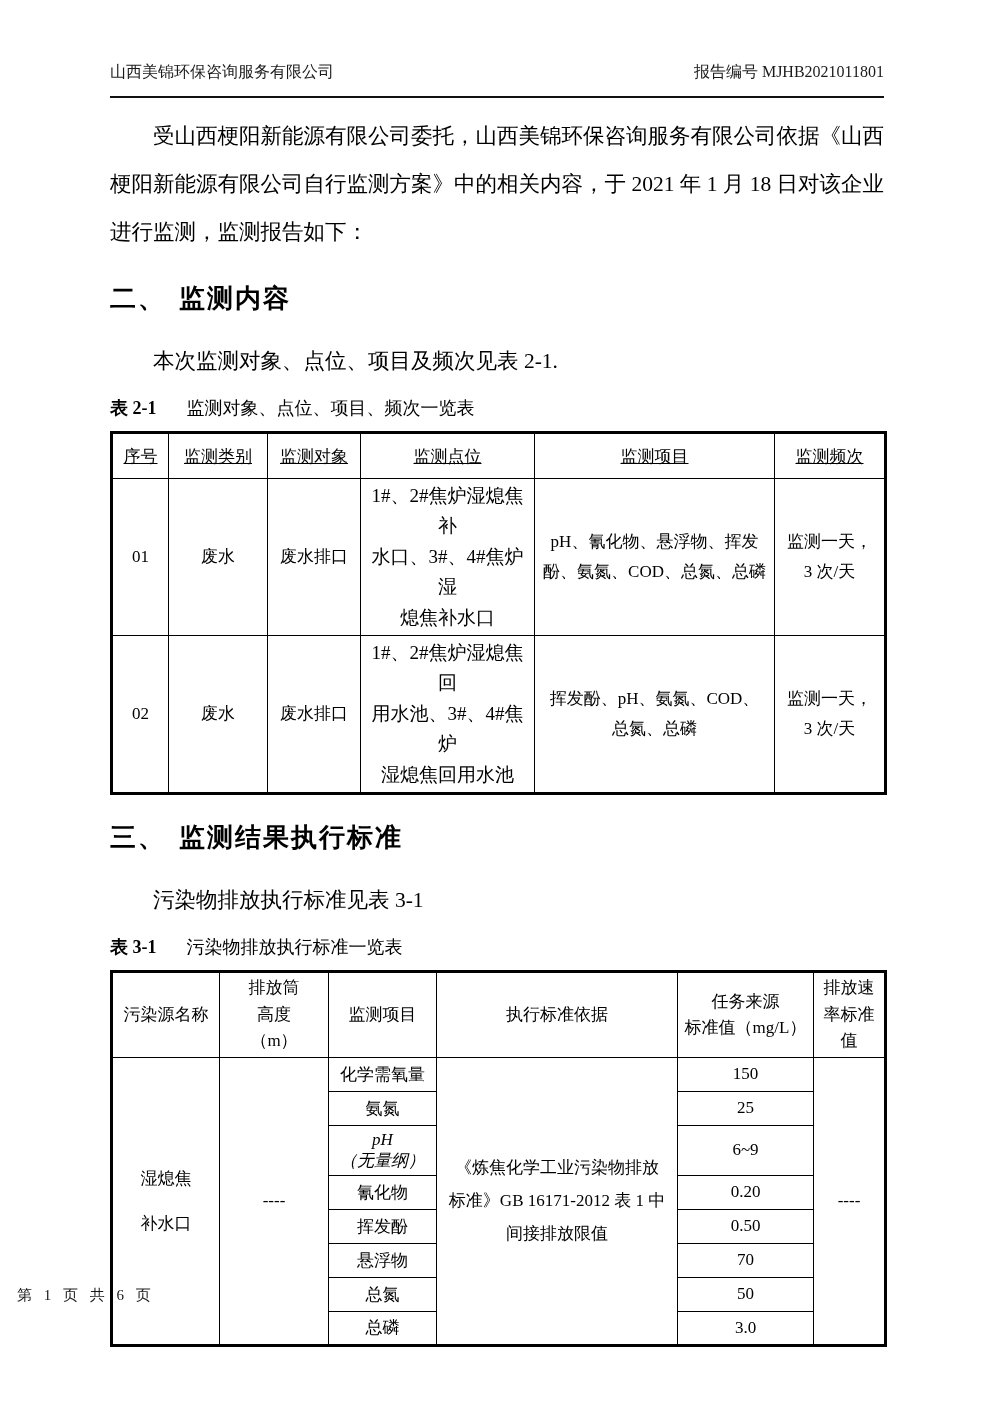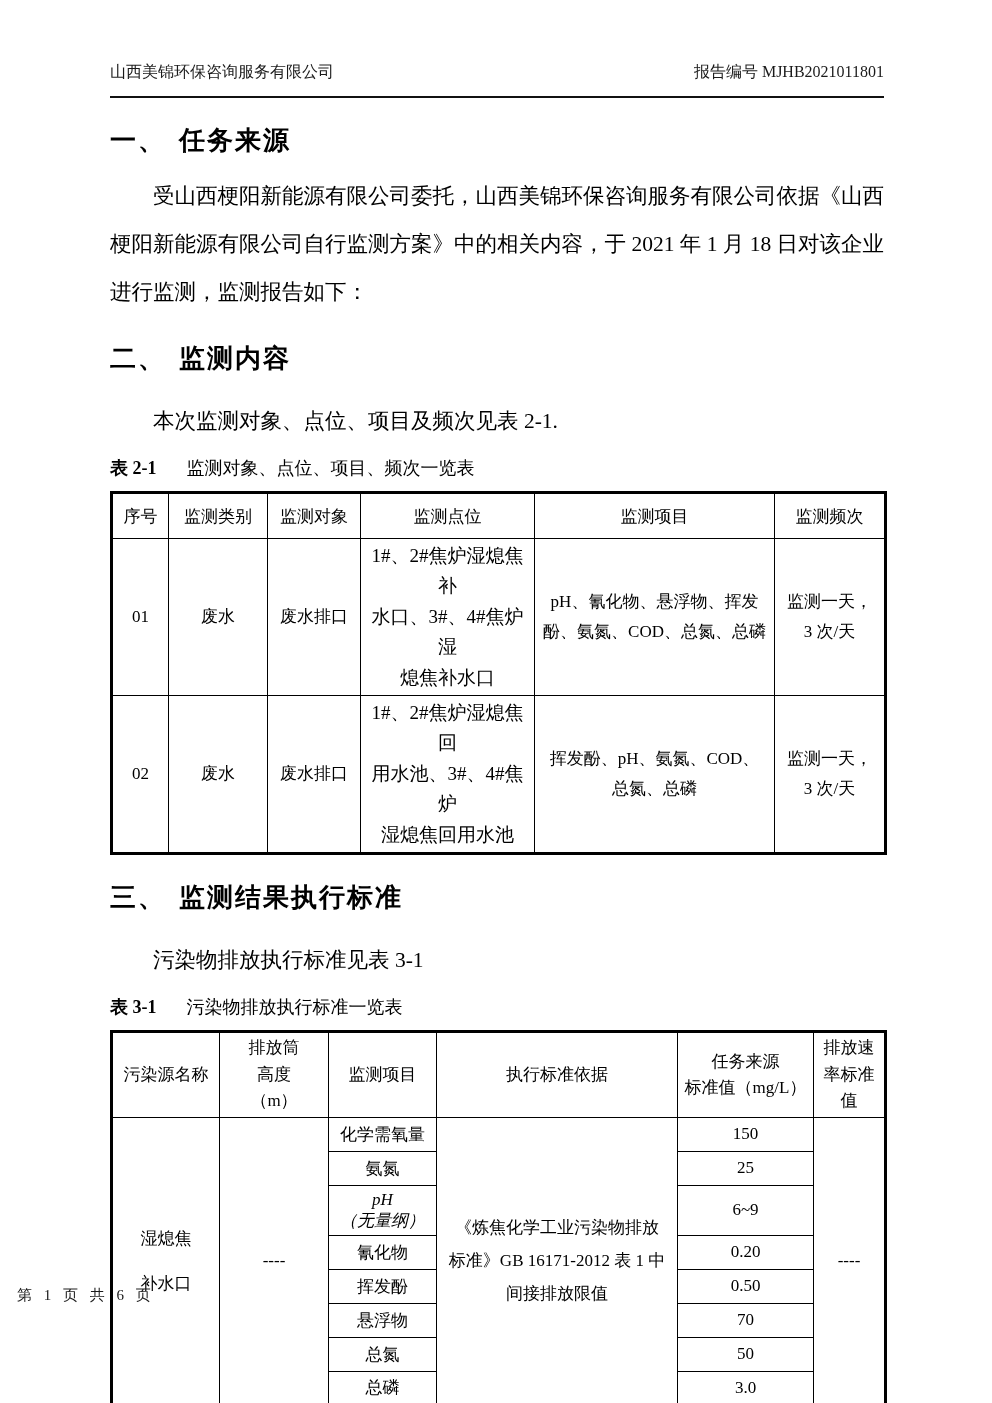--- a/index.html
+++ b/index.html
@@ -58,21 +58,21 @@
     border: 3px solid #000;
   }
   table.tbl th, table.tbl td {
     border: 1px solid #000;
     text-align: center;
     vertical-align: middle;
     font-weight: normal;
     padding: 2px 3px;
   }
   
-  .t2 th { height: 46px; font-size: 17px; }
+  .t2 th { height: 46px; font-size: 17px; text-decoration: underline; }
   .t2 td { font-size: 17px; line-height: 1.75; }
   .t2 tr.t2-r td { height: 70px; }
   .t2 td.cell-site { font-size: 19px; white-space: pre-line; line-height: 1.6; }
   .t2 td.cell-items { white-space: pre-line; }
   .t2 td.cell-freq { white-space: pre-line; }
   
   .t3 th { height: 86px; font-size: 17px; white-space: pre-line; line-height: 1.55; }
   .t3 td { font-size: 17px; height: 34px; }
   .t3 tr.ph-row td { height: 50px; }
   .t3 td.cell-src { white-space: pre-line; line-height: 2.65; }
@@ -93,23 +93,20 @@
 </head>
 <body>
 
 <div class="page">
 
   <div class="doc-header">
     <span>山西美锦环保咨询服务有限公司</span>
     <span>报告编号 MJHB2021011801</span>
   </div>
 
-  <div class="sec-heading">
-    <span class="sec-num">一、</span><span>任务来源</span>
-  </div>
 
   <p class="para">受山西梗阳新能源有限公司委托，山西美锦环保咨询服务有限公司依据《山西梗阳新能源有限公司自行监测方案》中的相关内容，于 2021 年 1 月 18 日对该企业进行监测，监测报告如下：</p>
 
   <div class="sec-heading">
     <span class="sec-num">二、</span><span>监测内容</span>
   </div>
 
   <p class="para single">本次监测对象、点位、项目及频次见表 2-1.</p>
 
   <div class="tbl-caption">

